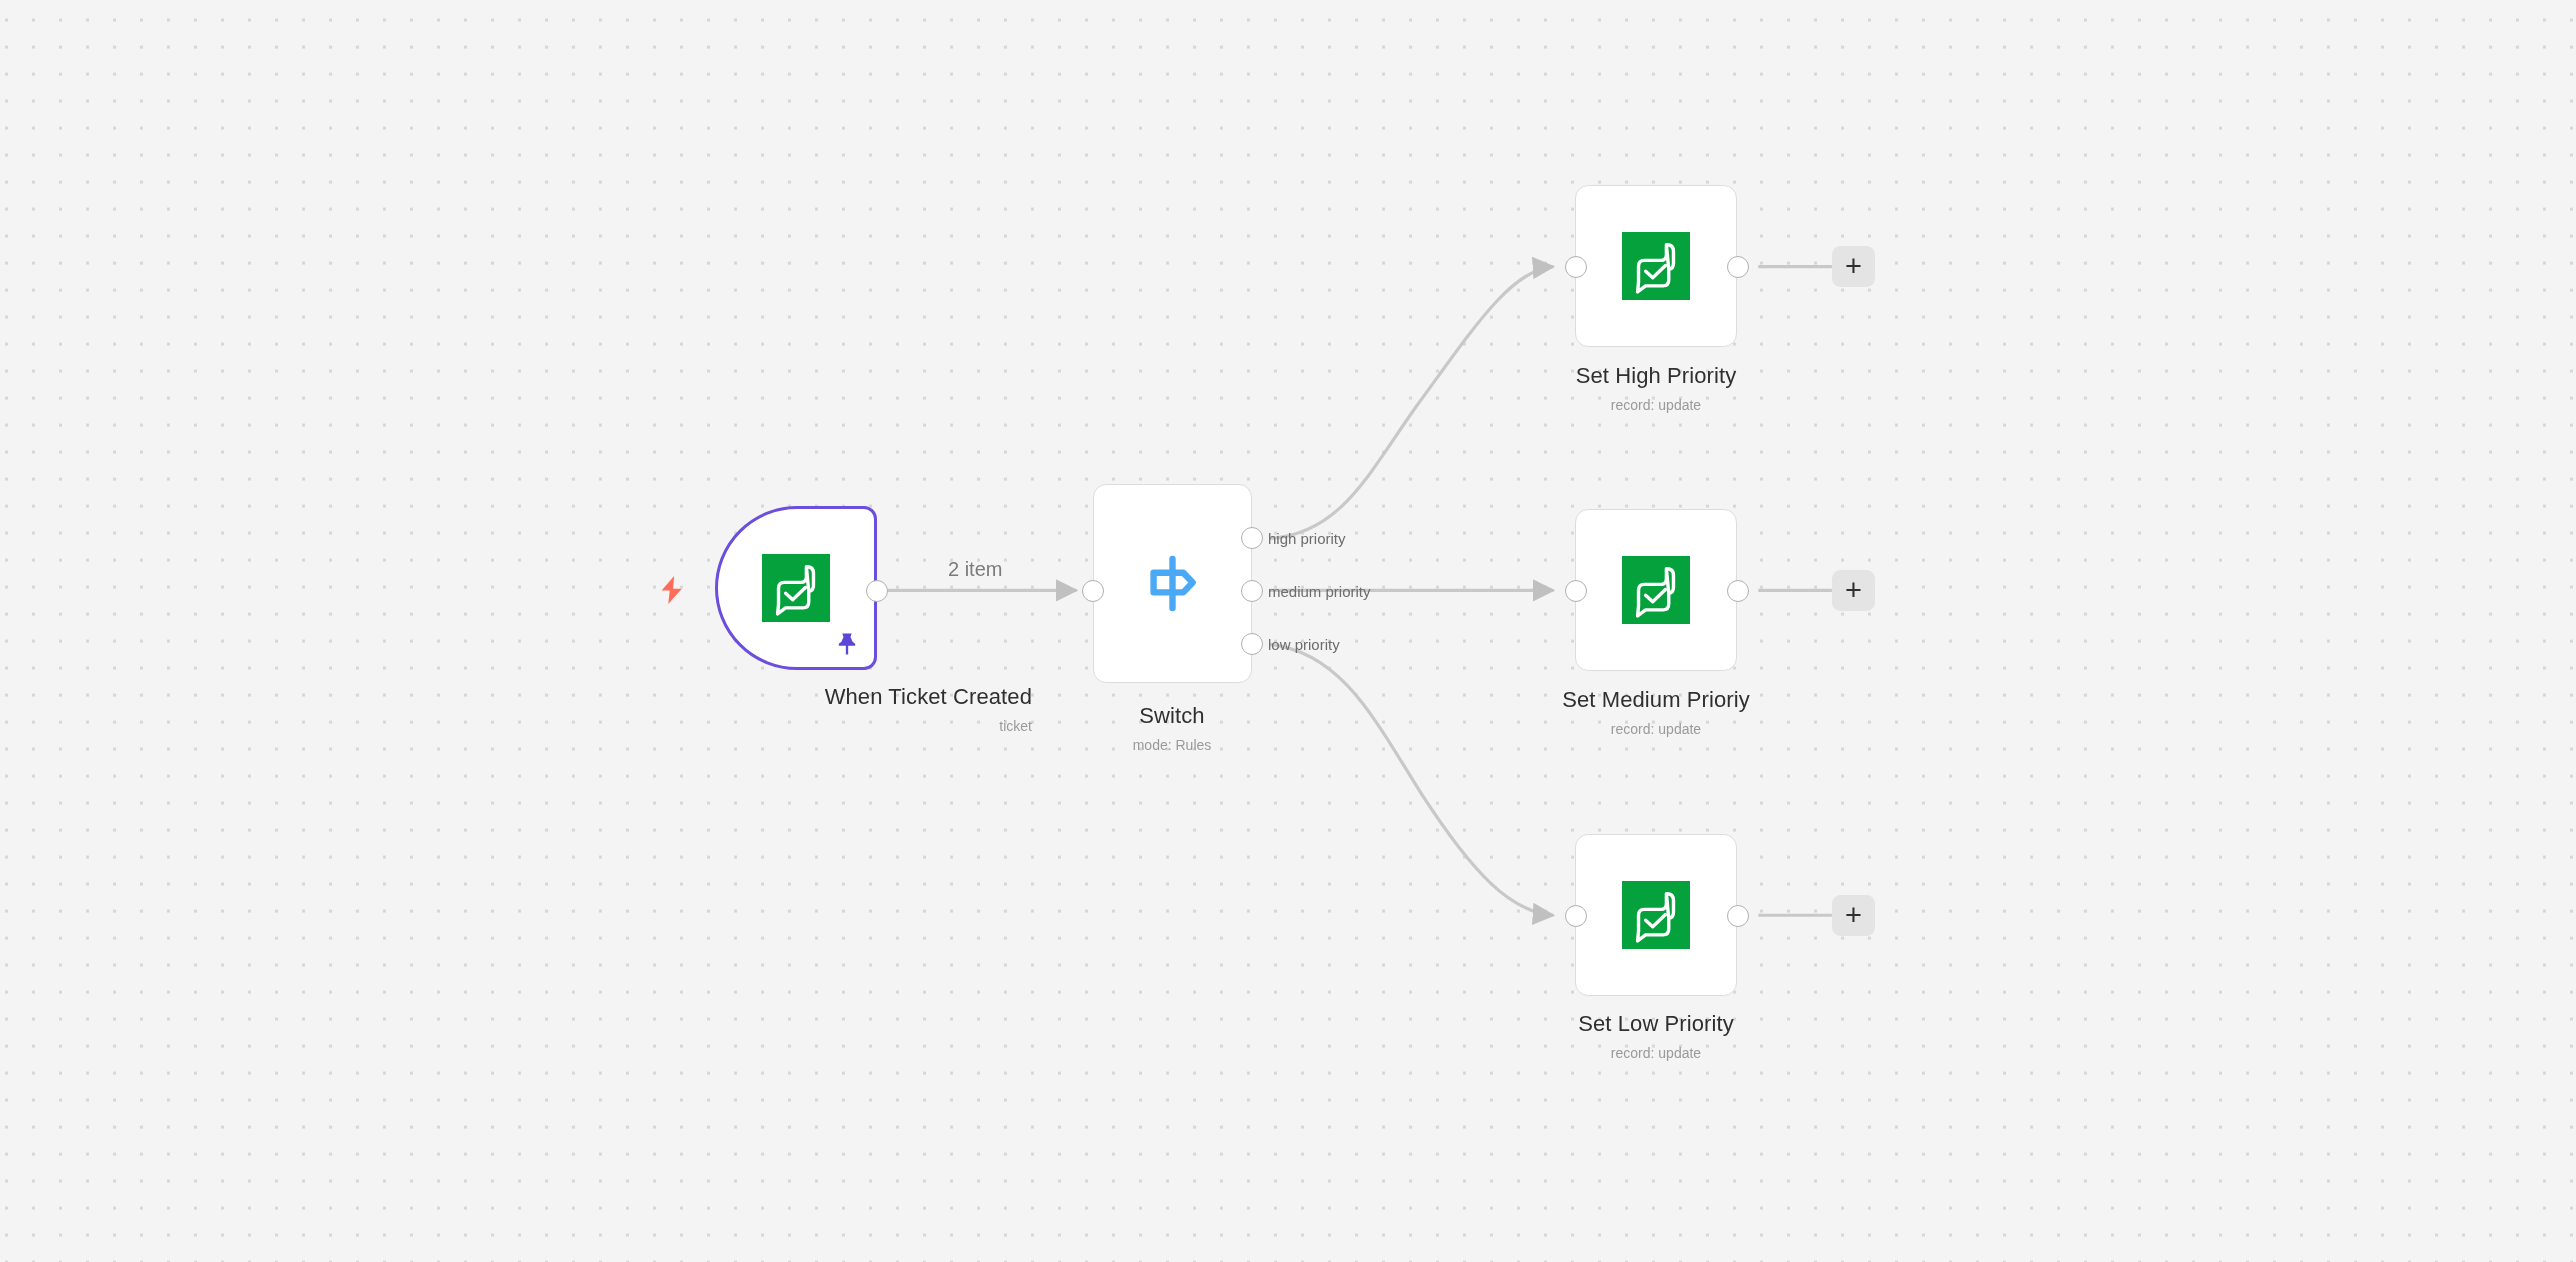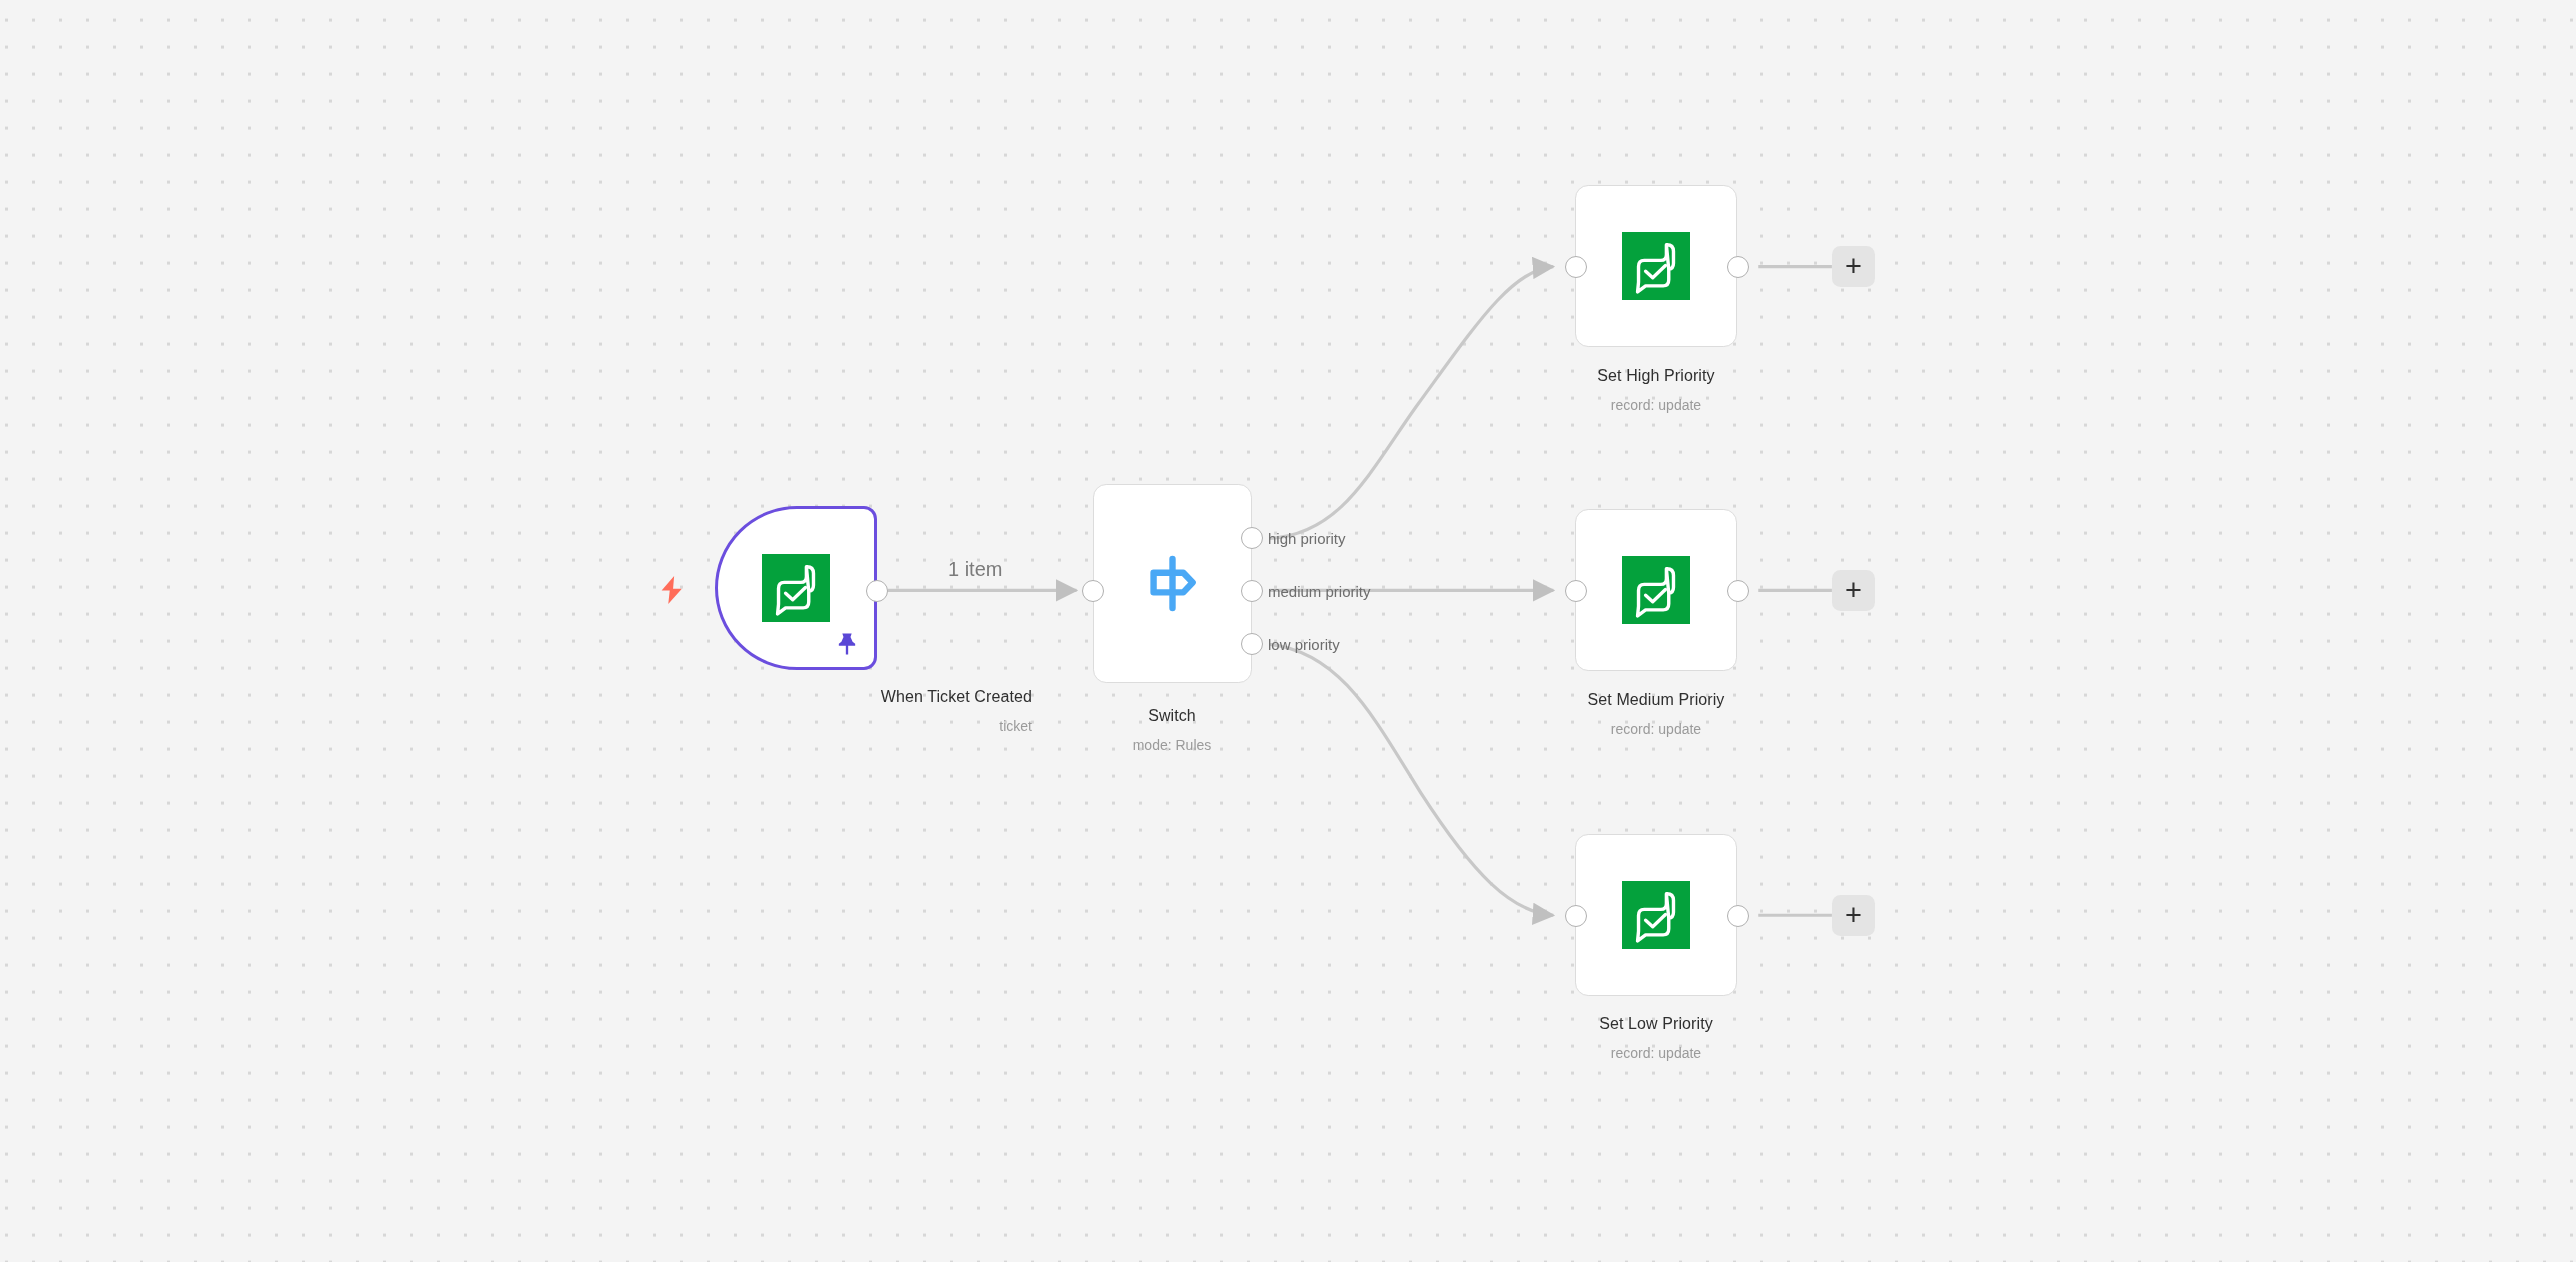--- a/index.html
+++ b/index.html
@@ -97,21 +97,21 @@
     box-sizing: border-box;
   }
 
   
   .node-caption {
     position: absolute;
     text-align: center;
     white-space: nowrap;
   }
   .node-title {
-    font-size: 16px;
+    font-size: 22px;
     color: #2f2f2f;
     line-height: 29px;
     letter-spacing: 0.1px;
   }
   .node-subtitle {
     font-size: 14px;
     color: #9a9a9a;
     line-height: 24.6px;
     margin-top: 2.8px;
   }
@@ -196,21 +196,21 @@
       <path d="M8 3 L16 3 L15 6 L16.8 10 L19 11.8 L19 13.6 L13 13.6 L13 21 L11 21 L11 13.6 L5 13.6 L5 11.8 L7.2 10 L9 6 Z" fill="#5a47d6"></path>
     </svg>
   </div>
   <div class="port" style="left:866px; top:580px;"></div>
 
   <div class="node-caption" style="left:560px; top:682px; width:472px;text-align:right;">
     <div class="node-title">When Ticket Created</div>
     <div class="node-subtitle">ticket</div>
   </div>
 
-  <div class="edge-label" style="left:948px; top:559px;">1 item</div>
+  <div class="edge-label" style="left:948px; top:559px;">2 item</div>
 
   <div class="node node-switch" style="left:1093px; top:484px;">
     <svg class="switch-icon" viewBox="0 0 24 24">
       <path d="M12 2 L12 22" stroke="#4aa8f5" stroke-width="2.6" stroke-linecap="round" fill="none"></path>
       <path d="M4.3 7.6 L16.4 7.6 L20.2 11.6 L16.4 15.6 L4.3 15.6 Z" stroke="#4aa8f5" stroke-width="2.6" fill="none" stroke-linejoin="round"></path>
     </svg>
   </div>
   <div class="port" style="left:1082px; top:580px;"></div>
 
   <div class="port" style="left:1241px; top:527px;"></div>

